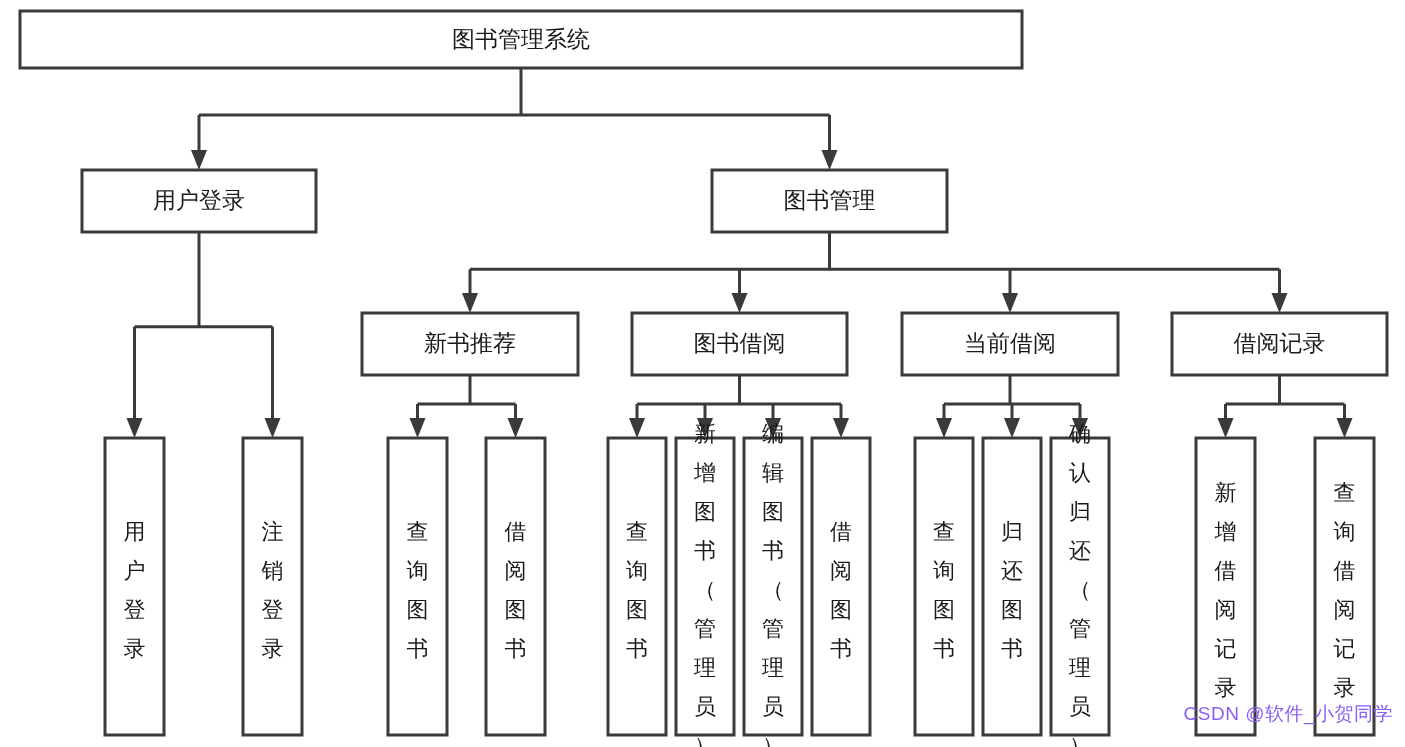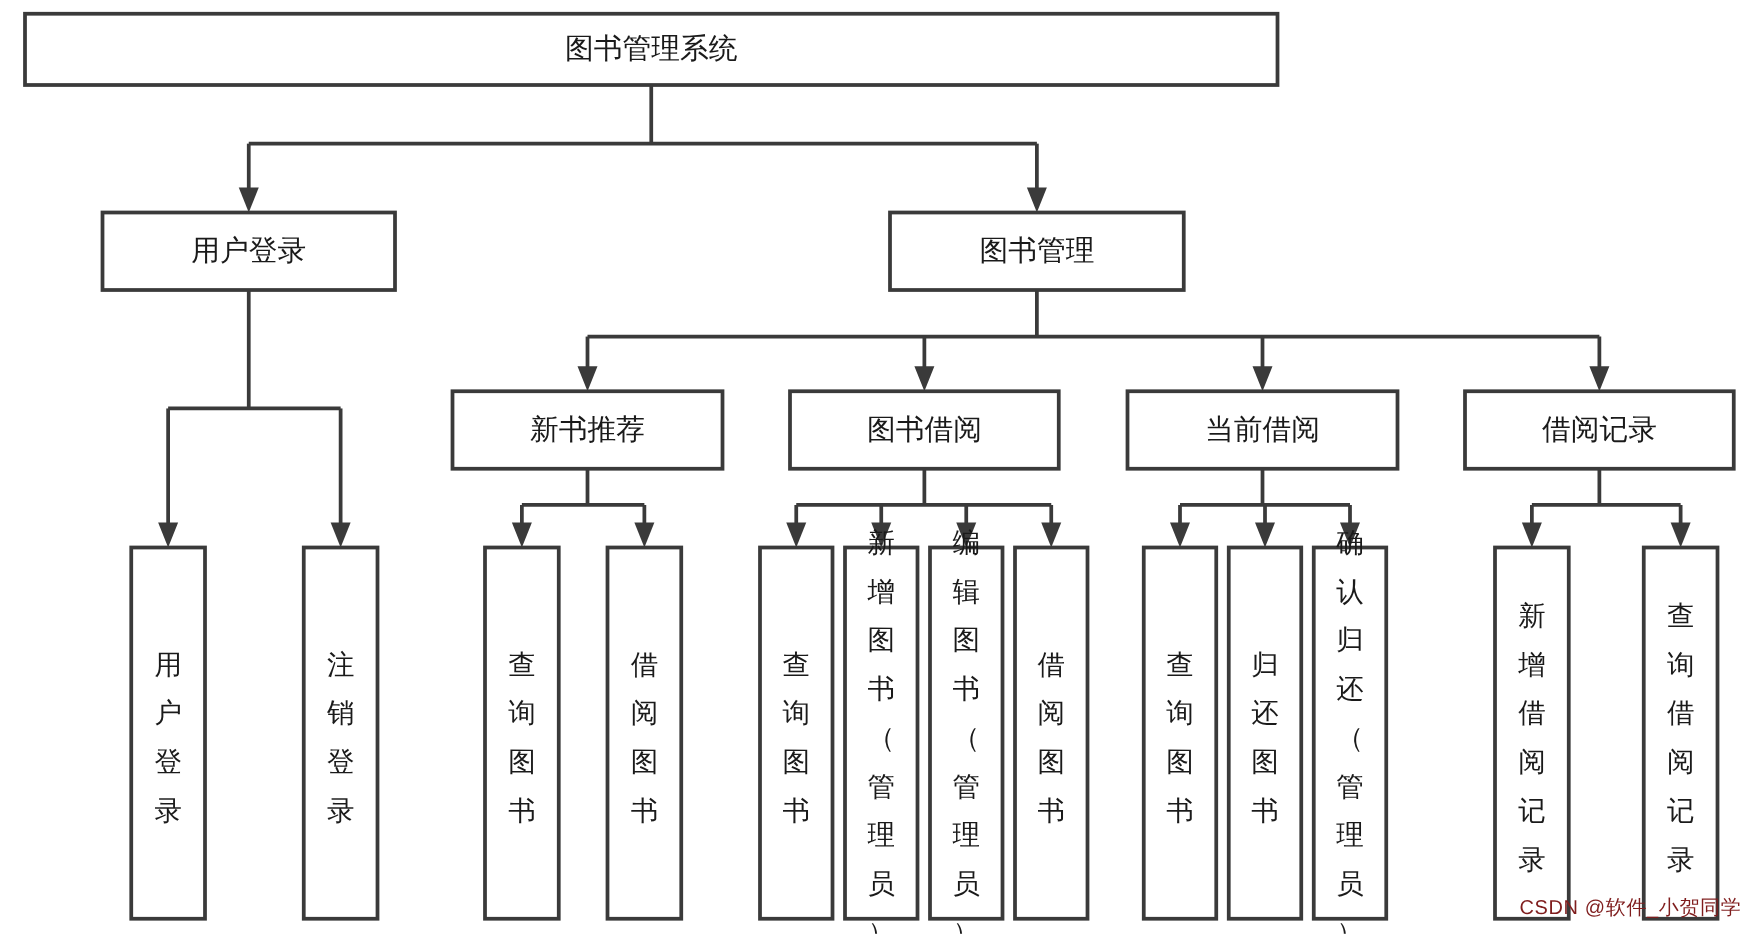--- a/index.html
+++ b/index.html
@@ -42,24 +42,24 @@
   }
   .node-label-v {
     font-family: "Liberation Sans", "DejaVu Sans", sans-serif;
     font-size: 22px;
     fill: #1a1a1a;
     text-anchor: middle;
   }
   .watermark {
     position: absolute;
     right: 12px;
-    bottom: 10px;
-    font-family: "Liberation Sans", "DejaVu Sans", sans-serif;
-    font-size: 16px;
-    color: #7f1d1d;
+    bottom: 20px;
+    font-family: "Liberation Sans", "DejaVu Sans", sans-serif;
+    font-size: 19px;
+    color: #8b5cf6;
     letter-spacing: 0.5px;
     white-space: nowrap;
     pointer-events: none;
   }
 </style>
 </head>
 <body>
 
 <svg id="diagram" viewBox="0 0 1405 747" xmlns="http://www.w3.org/2000/svg">
 

